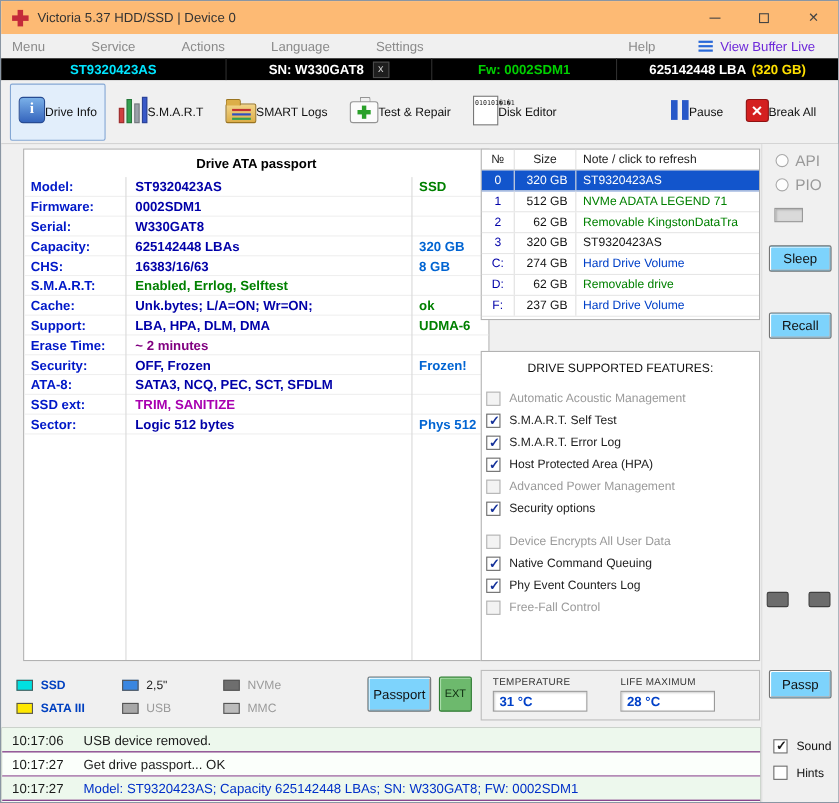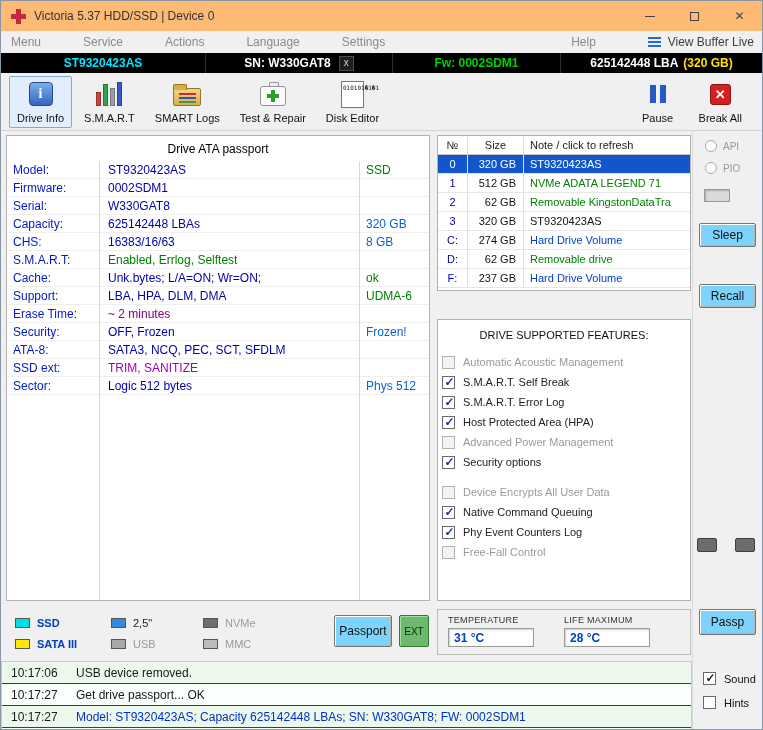--- a/index.html
+++ b/index.html
@@ -18,36 +18,36 @@
   .glyph-min{width:10px;height:1px;background:#444;display:block}
   .glyph-max{width:9px;height:9px;border:1px solid #444;display:block}
   .glyph-close{font-size:12px;color:#444}
   .glyph-close::before{content:"✕"}
 
   
   .menubar{position:absolute;top:30px;left:0;right:0;height:22px;background:#f0f0f0;display:flex;align-items:center;font-size:12px;color:#8a8a8a}
   .menu-item{margin-left:42px;cursor:default}
   .menu-item:first-child{margin-left:10px}
   .menu-item.help{margin-left:186px}
-  .view-buffer{margin-left:auto;margin-right:8px;display:flex;align-items:center;color:#404040}
+  .view-buffer{margin-left:auto;margin-right:21px;display:flex;align-items:center;color:#6d28d9}
   .icon-lines{width:13px;height:2px;background:#2868d8;box-shadow:0 4px 0 #2868d8,0 8px 0 #2868d8;display:block;margin-right:7px;margin-bottom:8px}
 
   
   .infobar{position:absolute;top:52px;left:0;right:0;height:20px;background:#000;display:flex;align-items:center;font-size:12px;font-weight:bold}
   .seg{display:flex;align-items:center;justify-content:center;height:100%;border-right:1px solid #2e2e2e}
   .seg-model{width:205px;color:#00e5ff}
   .seg-serial{width:187px;color:#fff}
   .seg-x{width:15px;height:15px;margin-left:8px;background:#1e1e1e;border:1px solid #4a4a4a;color:#cfcfcf;font-size:10px;font-weight:normal;display:flex;align-items:center;justify-content:center;line-height:1}
   .seg-fw{width:168px;color:#00d000}
   .seg-lba{flex:1;color:#fff;border-right:none}
   .seg-lba .yellow{color:#ffe000;margin-left:5px}
 
   
   .toolbar{position:absolute;top:72px;left:0;right:0;height:58px;background:#f0f0f0;border-bottom:1px solid #d4d4d4;display:flex;align-items:center;padding:0 8px}
-  .tool-btn{display:flex;flex-direction:column;align-items:center;justify-content:flex-end;height:52px;min-width:58px;padding:3px 7px;margin-right:4px;font-size:11px;color:#111;border:1px solid transparent;border-radius:2px}
+  .tool-btn{display:flex;flex-direction:row;align-items:center;justify-content:flex-end;height:52px;min-width:58px;padding:3px 7px;margin-right:4px;font-size:11px;color:#111;border:1px solid transparent;border-radius:2px}
   .tool-btn.selected{border:1px solid #84a7d4;background:#e2eefb}
   .tool-ic{height:30px;display:flex;align-items:center;justify-content:center;margin-bottom:3px}
   .icon-info{width:24px;height:24px;border-radius:4px;background:linear-gradient(#7ab0e8,#3565bd);border:1px solid #274b92;color:#fff;font-weight:bold;font-size:14px;display:flex;align-items:center;justify-content:center;font-family:"Liberation Serif",serif}
   .icon-info::before{content:"i"}
   .icon-bars{display:flex;align-items:flex-end;gap:2px;height:24px}
   .icon-bars i{width:5px;display:block;border:1px solid rgba(0,0,0,.25)}
   .icon-bars i:nth-child(1){height:14px;background:#d04040}
   .icon-bars i:nth-child(2){height:22px;background:#34a050}
   .icon-bars i:nth-child(3){height:18px;background:#9aa0a8}
   .icon-bars i:nth-child(4){height:24px;background:#3858c8}
@@ -60,21 +60,21 @@
   .icon-kit i::after{content:"";position:absolute;left:-4px;top:4px;width:12px;height:4px;background:#2aa02a}
   .icon-binary{width:23px;height:27px;background:#fff;border:1px solid #777;font-family:"DejaVu Sans Mono",monospace;font-size:6px;line-height:7px;color:#222;padding:2px 1px;white-space:pre;text-align:center}
   .icon-binary::before{content:"010101\A110011\A100101"}
   .tool-spacer{flex:1}
   .icon-pause{display:flex;gap:4px}
   .icon-pause i{width:6px;height:18px;background:#2858c8;display:block}
   .icon-break{width:21px;height:21px;background:#d42020;border:1px solid #8f1212;border-radius:3px;color:#fff;font-weight:bold;font-size:13px;display:flex;align-items:center;justify-content:center}
   .icon-break::before{content:"✕"}
 
   
-  .passport{position:absolute;left:5px;top:134px;width:424px;height:466px;background:#fff;border:1px solid #b2b2b2;font-size:12px;font-weight:normal}
+  .passport{position:absolute;left:20px;top:134px;width:424px;height:466px;background:#fff;border:1px solid #b2b2b2;font-size:12px;font-weight:bold}
   .p-vline{position:absolute;top:25px;bottom:0;width:1px;background:#d9d9d9}
   .p-vline.v1{left:92px}
   .p-vline.v2{left:352px}
   .p-title-row{height:25px;display:flex;align-items:center;justify-content:center;color:#000}
   .p-row{display:flex;height:18px;align-items:center;border-bottom:1px solid #efefef}
   .p-label{width:92px;padding-left:6px;color:#0018c8}
   .p-value{flex:1;padding-left:9px}
   .p-extra{width:70px;padding-left:7px}
   .c-navy{color:#0000a8}
   .c-green{color:#008000}
@@ -118,21 +118,21 @@
   .cb.dark.on::before{color:#1a1a1a}
 
   
   .temp{position:absolute;left:436px;top:608px;width:254px;height:46px;border:1px solid #bdbdbd;display:flex;padding:5px 10px;gap:30px;background:#f0f0f0}
   .temp-group{display:flex;flex-direction:column}
   .temp-label{font-size:9px;color:#333;letter-spacing:.3px;margin-bottom:3px}
   .temp-value{width:86px;height:19px;background:#fff;border:1px solid #9a9a9a;box-shadow:inset 1px 1px 2px #cfcfcf;font-size:12px;font-weight:bold;color:#0040c8;display:flex;align-items:center;padding-left:5px}
 
   
   .rightcol{position:absolute;left:691px;top:130px;width:72px;height:530px;background:#f0f0f0;border-left:1px solid #dcdcdc}
-  .radio-row{display:flex;align-items:center;margin:8px 0 0 12px;font-size:10px;color:#9a9a9a;height:14px}
+  .radio-row{display:flex;align-items:center;margin:8px 0 0 12px;font-size:14px;color:#9a9a9a;height:14px}
   .radio{width:12px;height:12px;border:1px solid #a8a8a8;border-radius:50%;background:#fdfdfd;margin-right:6px;flex:none}
   .inset-box{position:absolute;left:11px;top:58px;width:26px;height:13px;background:#dadada;border:1px solid #999;box-shadow:inset 1px 1px 2px #aaa}
   .sleep-btn{position:absolute;left:6px;top:92px;width:57px;height:24px}
   .recall-btn{position:absolute;left:6px;top:153px;width:57px;height:24px}
   .mini-btn{position:absolute;top:407px;width:20px;height:14px;background:#6c6c6c;border:1px solid #3f3f3f;border-radius:2px}
   .mini-btn.m1{left:4px}
   .mini-btn.m2{left:42px}
   .passp-btn{position:absolute;left:6px;top:478px;width:57px;height:26px}
 
   
@@ -397,21 +397,21 @@
 
   <div class="features">
     <div class="f-title">DRIVE SUPPORTED FEATURES:</div>
     <div class="f-list">
       <div class="f-item disabled">
         <span class="cb off"></span>
         <span>Automatic Acoustic Management</span>
       </div>
       <div class="f-item">
         <span class="cb on"></span>
-        <span>S.M.A.R.T. Self Break</span>
+        <span>S.M.A.R.T. Self Test</span>
       </div>
       <div class="f-item">
         <span class="cb on"></span>
         <span>S.M.A.R.T. Error Log</span>
       </div>
       <div class="f-item">
         <span class="cb on"></span>
         <span>Host Protected Area (HPA)</span>
       </div>
       <div class="f-item disabled">

